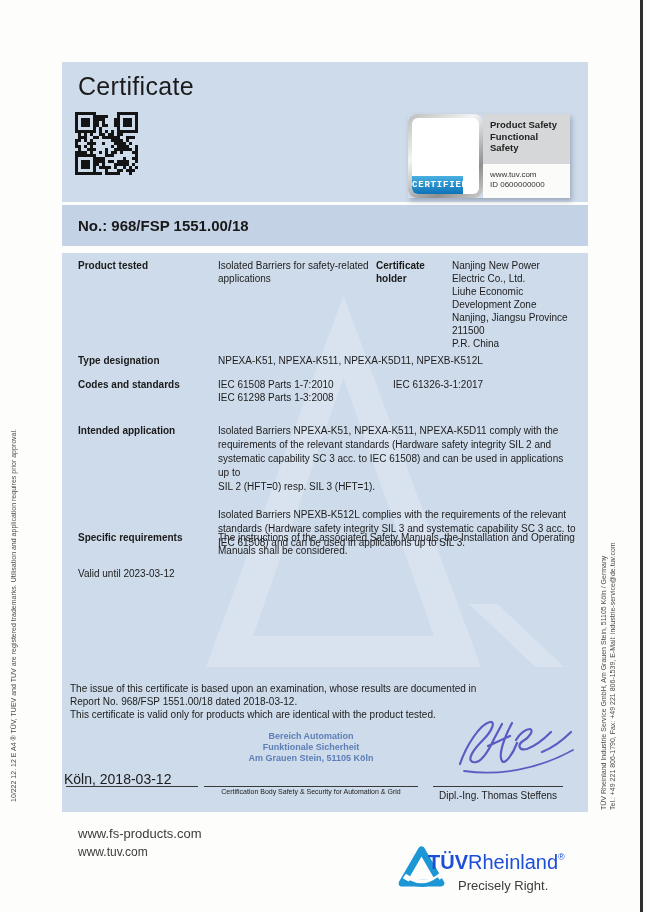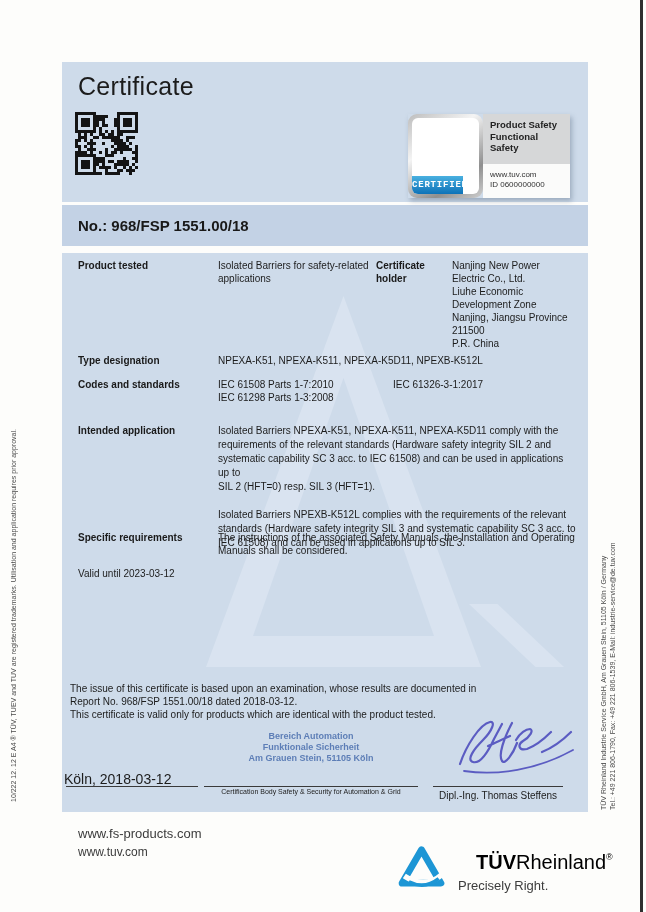--- a/index.html
+++ b/index.html
@@ -53,21 +53,21 @@
   .stamp .s1{font-size:10.5px;font-weight:bold;line-height:12px;}
   .stamp .s2{font-size:9px;font-weight:bold;line-height:11px;}
   .certbody{left:204px;top:788px;width:214px;text-align:center;font-size:7px;color:#222;}
   .signer{left:433px;top:790px;width:130px;text-align:center;font-size:10px;color:#1c1c1c;}
   .placedate{left:64px;top:771px;font-size:14px;color:#1c1c1c;}
   .signature{left:452px;top:716px;}
   
   .f-link1{left:78px;top:826px;font-size:13px;color:#3b3b3b;}
   .f-link2{left:78px;top:845px;font-size:12px;color:#3b3b3b;}
   .f-logo{left:398px;top:845px;}
-  .f-brand{left:476px;top:851px;font-size:20px;color:#000000;white-space:nowrap;}
+  .f-brand{left:428px;top:851px;font-size:20px;color:#1d4ed8;white-space:nowrap;}
   .f-brand b{font-weight:bold;}
   .f-reg{font-size:9px;vertical-align:9px;}
   .f-tag{left:458px;top:878px;font-size:13px;color:#3c3c3c;}
   
   .vnote{position:absolute;transform-origin:0 0;transform:rotate(-90deg);
          white-space:nowrap;font-size:7px;color:#4a4a4a;}
   .edge-right{left:640px;top:0;width:3px;height:912px;background:#2f2f2f;}
 </style>
 </head>
 <body>

